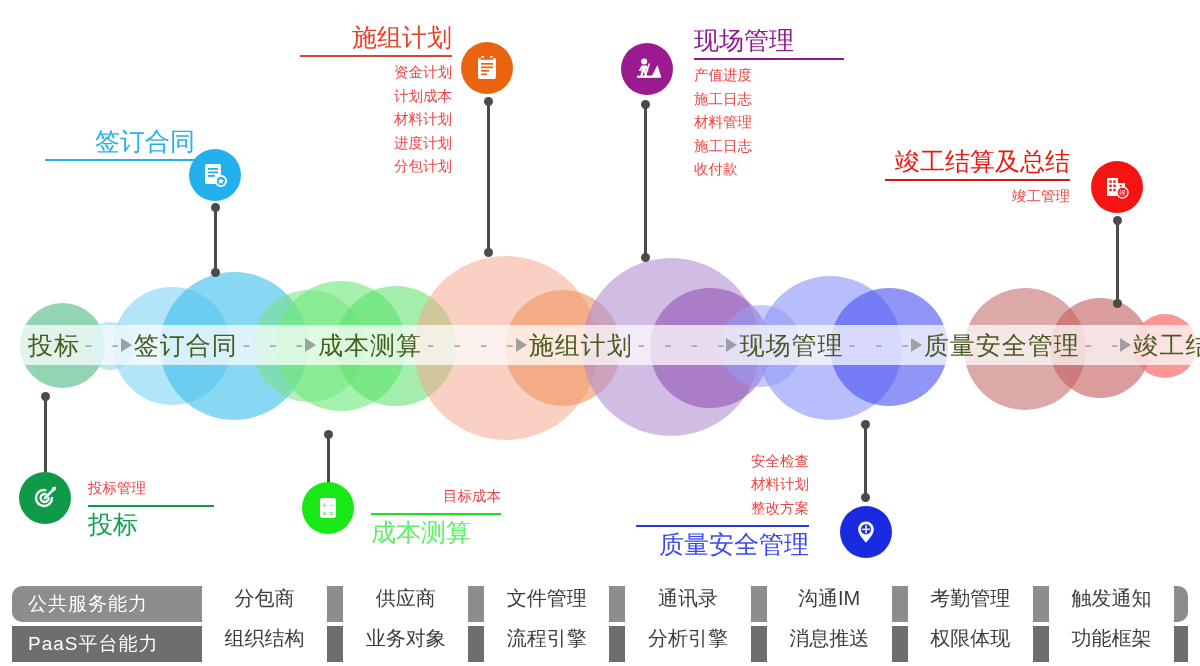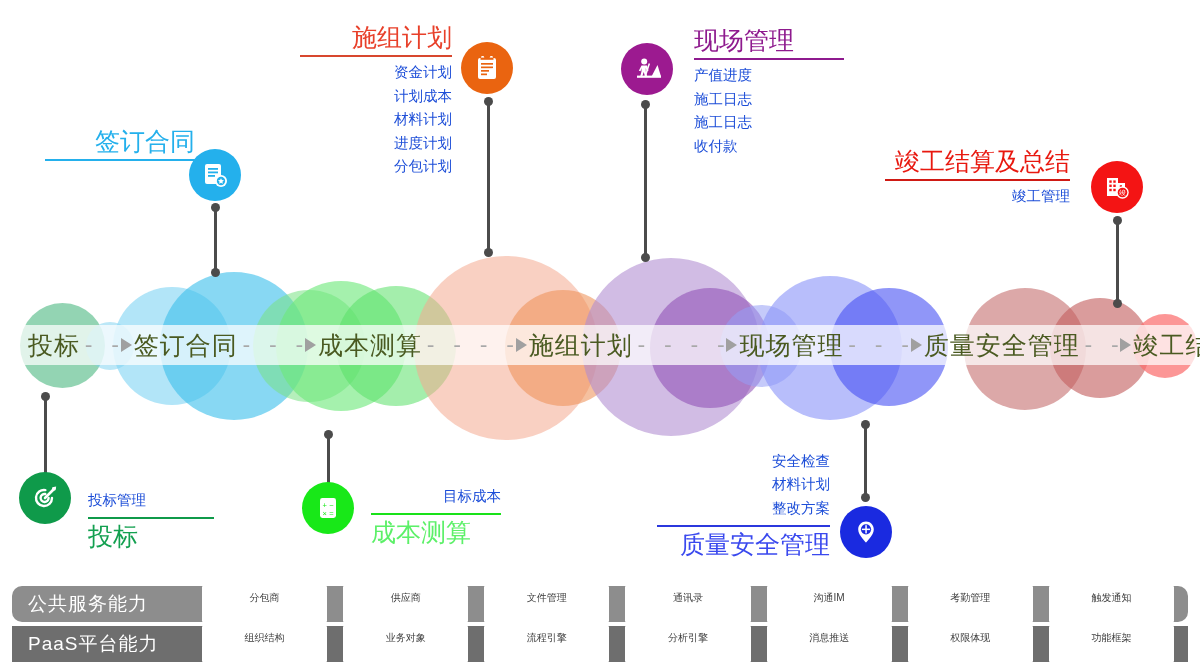--- a/index.html
+++ b/index.html
@@ -55,21 +55,21 @@
     margin-left: -1px;
   }
 
   
   .callout { position: absolute; }
   .callout .title {
     font-size: 25px; line-height: 1.05; white-space: nowrap;
   }
   .callout .rule { height: 2px; margin: 5px 0 4px 0; }
   .callout .subs {
-    font-size: 14.5px; color: #1d4ed8; line-height: 1.62; white-space: nowrap;
+    font-size: 14.5px; color: #ef4444; line-height: 1.62; white-space: nowrap;
   }
   .callout.right-align { text-align: right; }
   .callout.left-align  { text-align: left; }
 
   
   .stem { position: absolute; }
   .stem .line { position: absolute; left: 3px; top: 0; width: 2.5px; background: #4b4b4b; }
   .stem .dot  { position: absolute; left: 0; width: 9px; height: 9px; border-radius: 50%; background: #4b4b4b; }
 
   
@@ -87,21 +87,21 @@
     display: flex; align-items: center; height: 36px; margin-bottom: 4px;
   }
   .cap-row .cap-label {
     width: 190px; flex: none;
     color: #ffffff; font-size: 19px; padding-left: 16px;
     letter-spacing: 1px;
   }
   .cap-row .cap-cells { flex: 1; display: flex; gap: 16px; padding-right: 14px; }
   .cap-cell {
     flex: 1; background: #ffffff; color: #3d3d3d;
-    font-size: 10px; text-align: center;
+    font-size: 20px; text-align: center;
     height: 36px; line-height: 24px;
     border-radius: 1px;
   }
   .cap-row.row-a { background: #8d8d8d; }
   .cap-row.row-b { background: #6e6e6e; }
 </style>
 </head>
 <body>
 
 <div id="stage">
@@ -222,20 +222,21 @@
       <rect x="5" y="21.6" width="24" height="2.2" fill="#fff"></rect>
       <rect x="14.6" y="9.2" width="1.5" height="13" fill="#fff" transform="rotate(18 15.3 15.7)"></rect>
     </svg>
   </div>
   <div class="callout left-align" style="left:694px; top:27px; width:150px;">
     <div class="title" style="color:#8e1a8e;">现场管理</div>
     <div class="rule" style="background:#8e1a8e;"></div>
     <div class="subs">
       <div>产值进度</div>
       <div>施工日志</div>
+      <div>材料管理</div>
       <div>施工日志</div>
       <div>收付款</div>
     </div>
   </div>
   <div class="stem" style="left:641px; top:100px; height:162px;">
     <div class="dot" style="top:0;"></div>
     <div class="line" style="top:4px; height:154px;"></div>
     <div class="dot" style="top:153px;"></div>
   </div>
 
@@ -275,21 +276,21 @@
   </div>
   <div class="node-icon" style="left:19px; top:472px; background:#0f9a4a;">
     <svg width="30" height="30" viewBox="0 0 30 30">
       <path d="M22 15a8 8 0 1 1-6.6-7.9" fill="none" stroke="#fff" stroke-width="2.4" stroke-linecap="round"></path>
       <path d="M18.6 15a4 4 0 1 1-3.3-3.95" fill="none" stroke="#fff" stroke-width="2.4" stroke-linecap="round"></path>
       <path d="M15 15 L24.5 5.5" stroke="#fff" stroke-width="2.6" stroke-linecap="round"></path>
       <polygon points="22.3,4.2 26.2,3.4 25.4,7.3 21.6,8.1" fill="#fff"></polygon>
     </svg>
   </div>
   <div class="callout left-align" style="left:88px; top:477px; width:126px;">
-    <div class="subs" style="text-align:left;margin-top:12px;">
+    <div class="subs" style="text-align:left;">
       <div>投标管理</div>
     </div>
     <div class="rule" style="background:#0f9a4a;"></div>
     <div class="title" style="color:#13a050;">投标</div>
   </div>
 
   <div class="stem" style="left:324px; top:430px; height:62px;">
     <div class="dot" style="top:0;"></div>
     <div class="line" style="top:4px; height:54px;"></div>
     <div class="dot" style="top:53px;"></div>
@@ -309,21 +310,21 @@
     </div>
     <div class="rule" style="background:#19e219;"></div>
     <div class="title" style="color:#5cf068;">成本测算</div>
   </div>
 
   <div class="stem" style="left:861px; top:420px; height:82px;">
     <div class="dot" style="top:0;"></div>
     <div class="line" style="top:4px; height:74px;"></div>
     <div class="dot" style="top:73px;"></div>
   </div>
-  <div class="callout right-align" style="left:657px; top:450px; width:173px;">
+  <div class="callout right-align" style="left:636px; top:450px; width:173px;">
     <div class="subs">
       <div>安全检查</div>
       <div>材料计划</div>
       <div>整改方案</div>
     </div>
     <div class="rule" style="background:#2b38dd;"></div>
     <div class="title" style="color:#3a49ee;">质量安全管理</div>
   </div>
   <div class="node-icon" style="left:840px; top:506px; background:#1a2ae0;">
     <svg width="30" height="30" viewBox="0 0 30 30">

